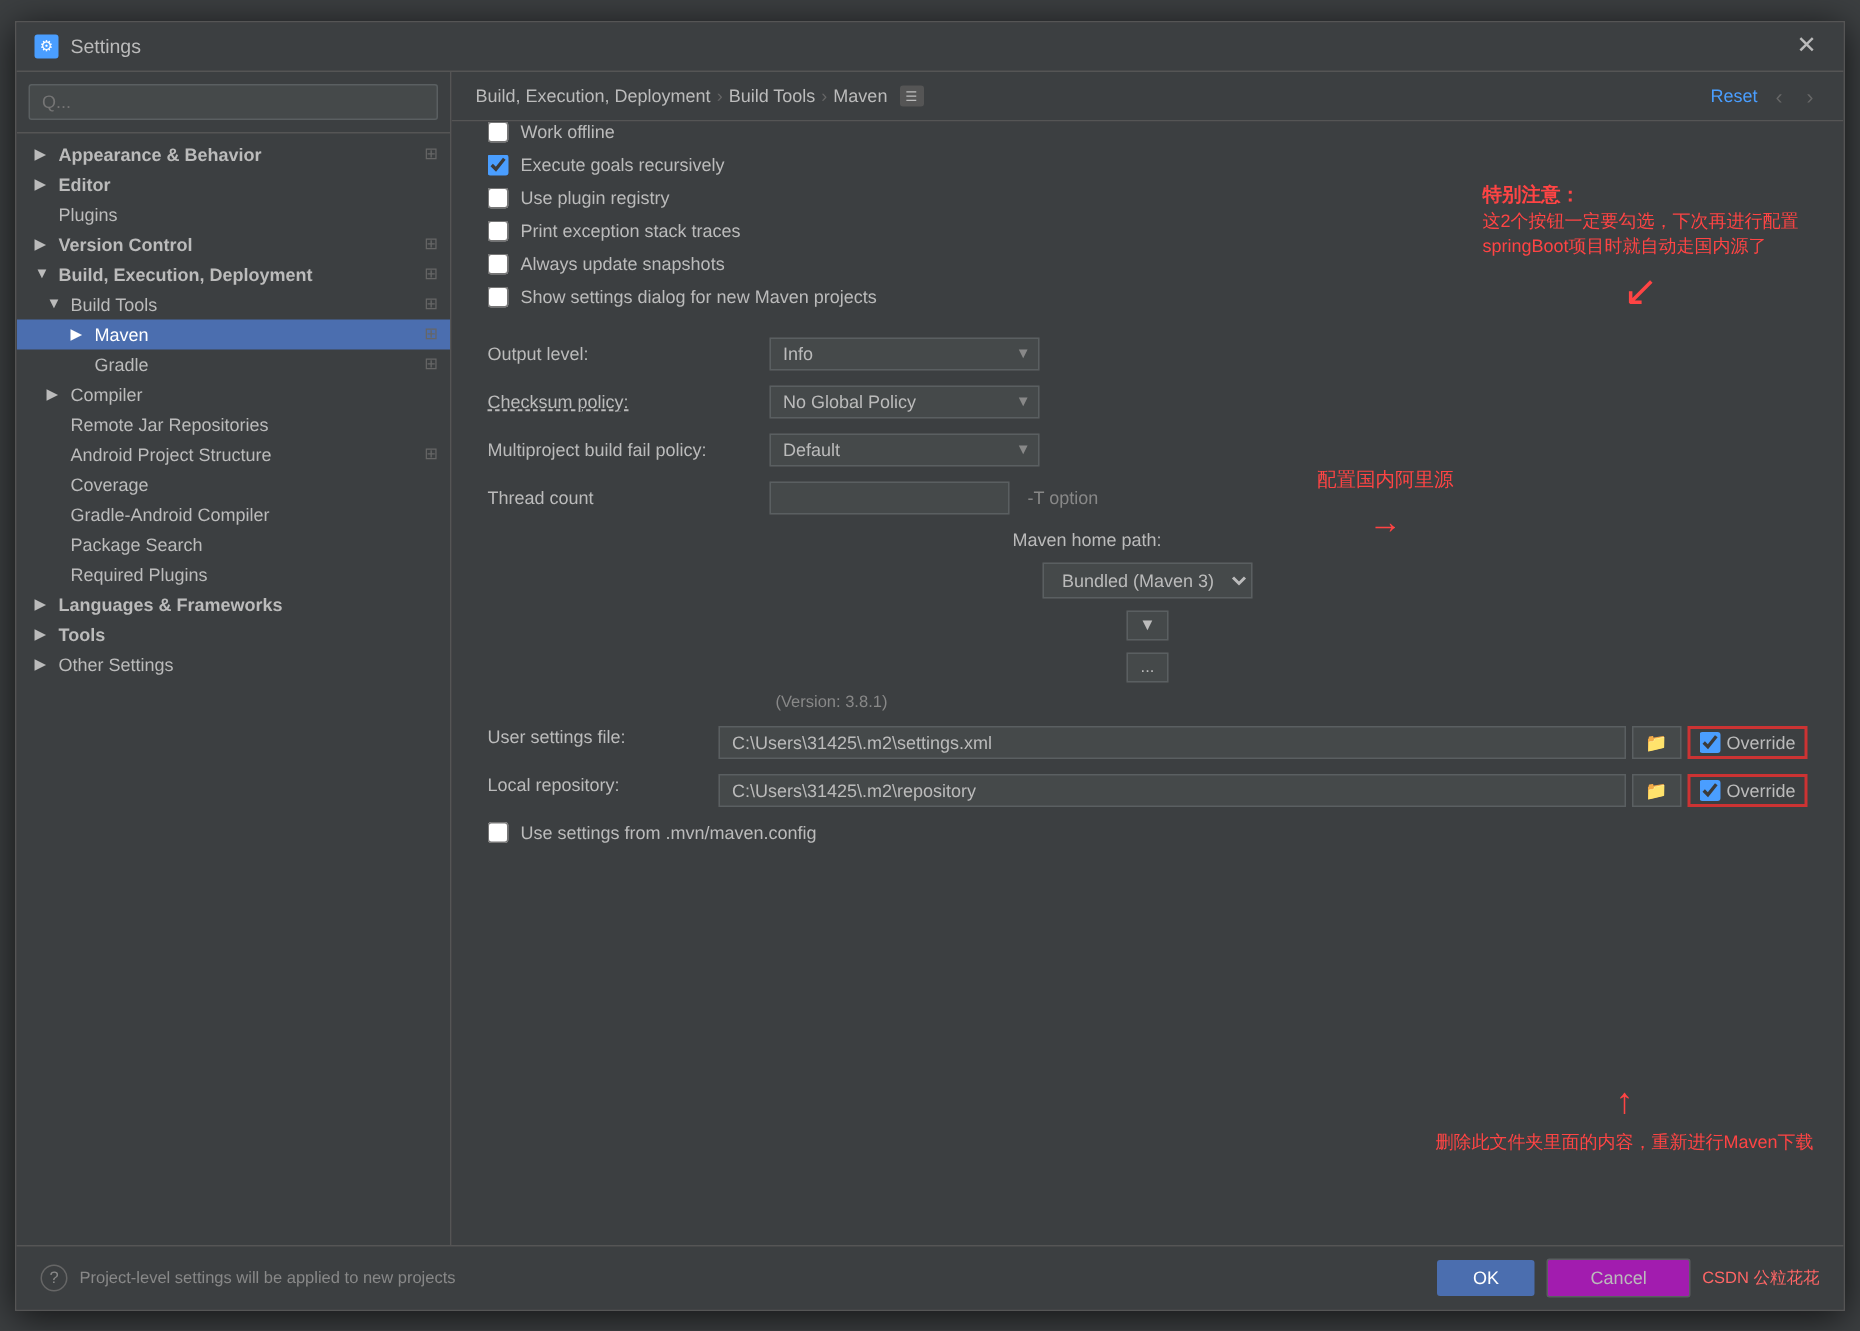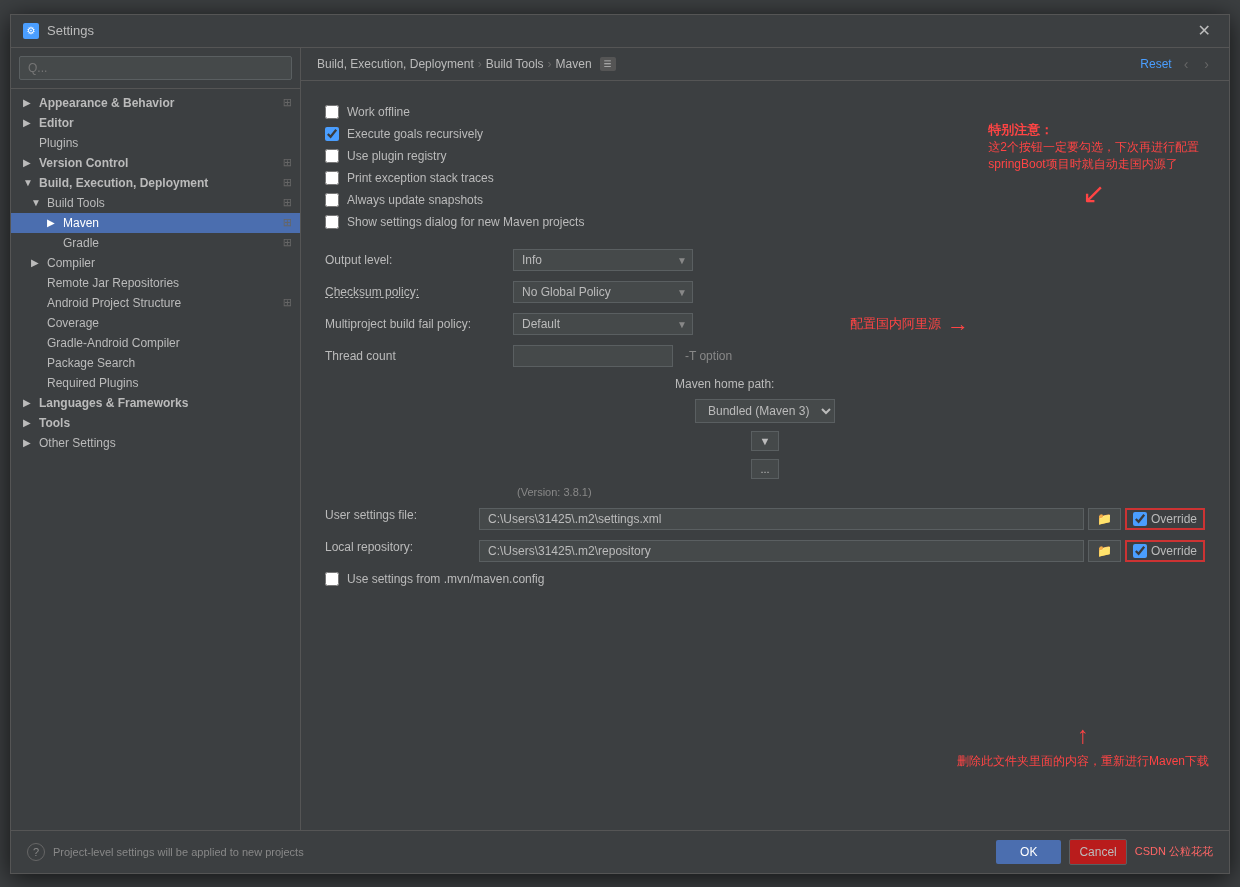--- a/index.html
+++ b/index.html
@@ -166,21 +166,21 @@
       font-size: 12px;
     }
     .nav-arrow {
       color: #666;
       font-size: 14px;
       cursor: pointer;
       padding: 0 4px;
     }
     .settings-content {
       flex: 1;
-      padding: 24px 24px;
+      padding: 0 24px;
       overflow-y: auto;
       background: #3c3f41;
       position: relative;
     }
     .checkbox-row {
       display: flex;
       align-items: center;
       margin-bottom: 8px;
       gap: 8px;
     }
@@ -365,24 +365,24 @@
     .btn-primary {
       background: #4b6eaf;
       border: none;
       color: white;
       padding: 5px 24px;
       cursor: pointer;
       font-size: 12px;
       border-radius: 2px;
     }
     .btn-secondary {
-      background: #b91c1c;
-      border: 1px solid #5a5f61;
-      color: #bbb;
-      padding: 5px 9px;
+      background: #a21caf;
+      border: 1px solid #5a5f61;
+      color: #bbb;
+      padding: 5px 28px;
       cursor: pointer;
       font-size: 12px;
       border-radius: 2px;
     }
     .watermark {
       color: #ff6666;
       font-size: 11px;
     }
     .checkboxes-section {
       margin-bottom: 12px;
@@ -641,21 +641,21 @@
         </div>
 
         <div style="position:absolute; top: 40px; right: 30px; max-width: 340px;">
           <div style="color:#ff4444; font-weight:bold; font-size:13px;">特别注意：</div>
           <div style="color:#ff4444; font-size:12px; white-space:pre-line;">这2个按钮一定要勾选，下次再进行配置
 springBoot项目时就自动走国内源了</div>
 
           <div style="color:#ff4444; font-size:28px; text-align:center; margin-top:4px;">↙</div>
         </div>
 
-        <div style="position:absolute; top: 230px; right: 260px; color:#ff4444; font-size:13px; display:flex; align-items:center; gap:6px;">
+        <div style="position:absolute; top: 230px; right: 260px; color:#ff4444; font-size:13px; display:flex; align-items:center; gap:6px;flex-direction:column;">
           <span>配置国内阿里源</span>
           <span style="font-size:22px;">→</span>
         </div>
 
         <div style="position:absolute; bottom: 60px; right: 20px; max-width: 300px; color:#ff4444; font-size:12px; text-align:center;">
           <div style="font-size:24px; margin-bottom:4px;">↑</div>
           <span>删除此文件夹里面的内容，重新进行Maven下载</span>
         </div>
 
       </div>

